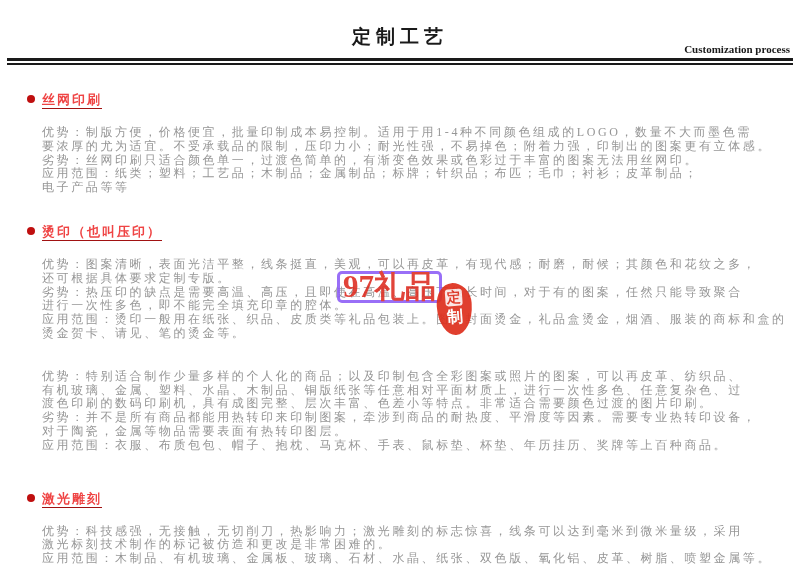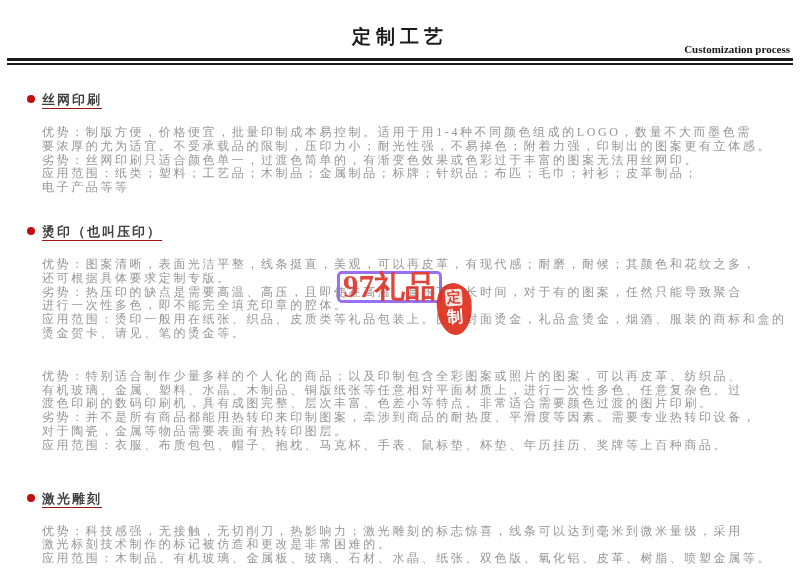--- a/index.html
+++ b/index.html
@@ -45,21 +45,21 @@
     position: absolute;
     left: -15px; top: 3px;
     width: 8px; height: 8px;
     border-radius: 50%;
     background: #bf0f0f;
   }
   .section-title {
     display: inline-block;
     font-size: 13px;
     font-weight: bold;
-    color: #404040;
+    color: #ef4444;
     letter-spacing: 2px;
     border-bottom: 1px solid #a11212;
     padding-bottom: 1px;
   }
   .section-body { margin-top: 20px; }
   .line {
     font-size: 12px;
     letter-spacing: 2.6px;
     line-height: 13.8px;
     color: #969696;

